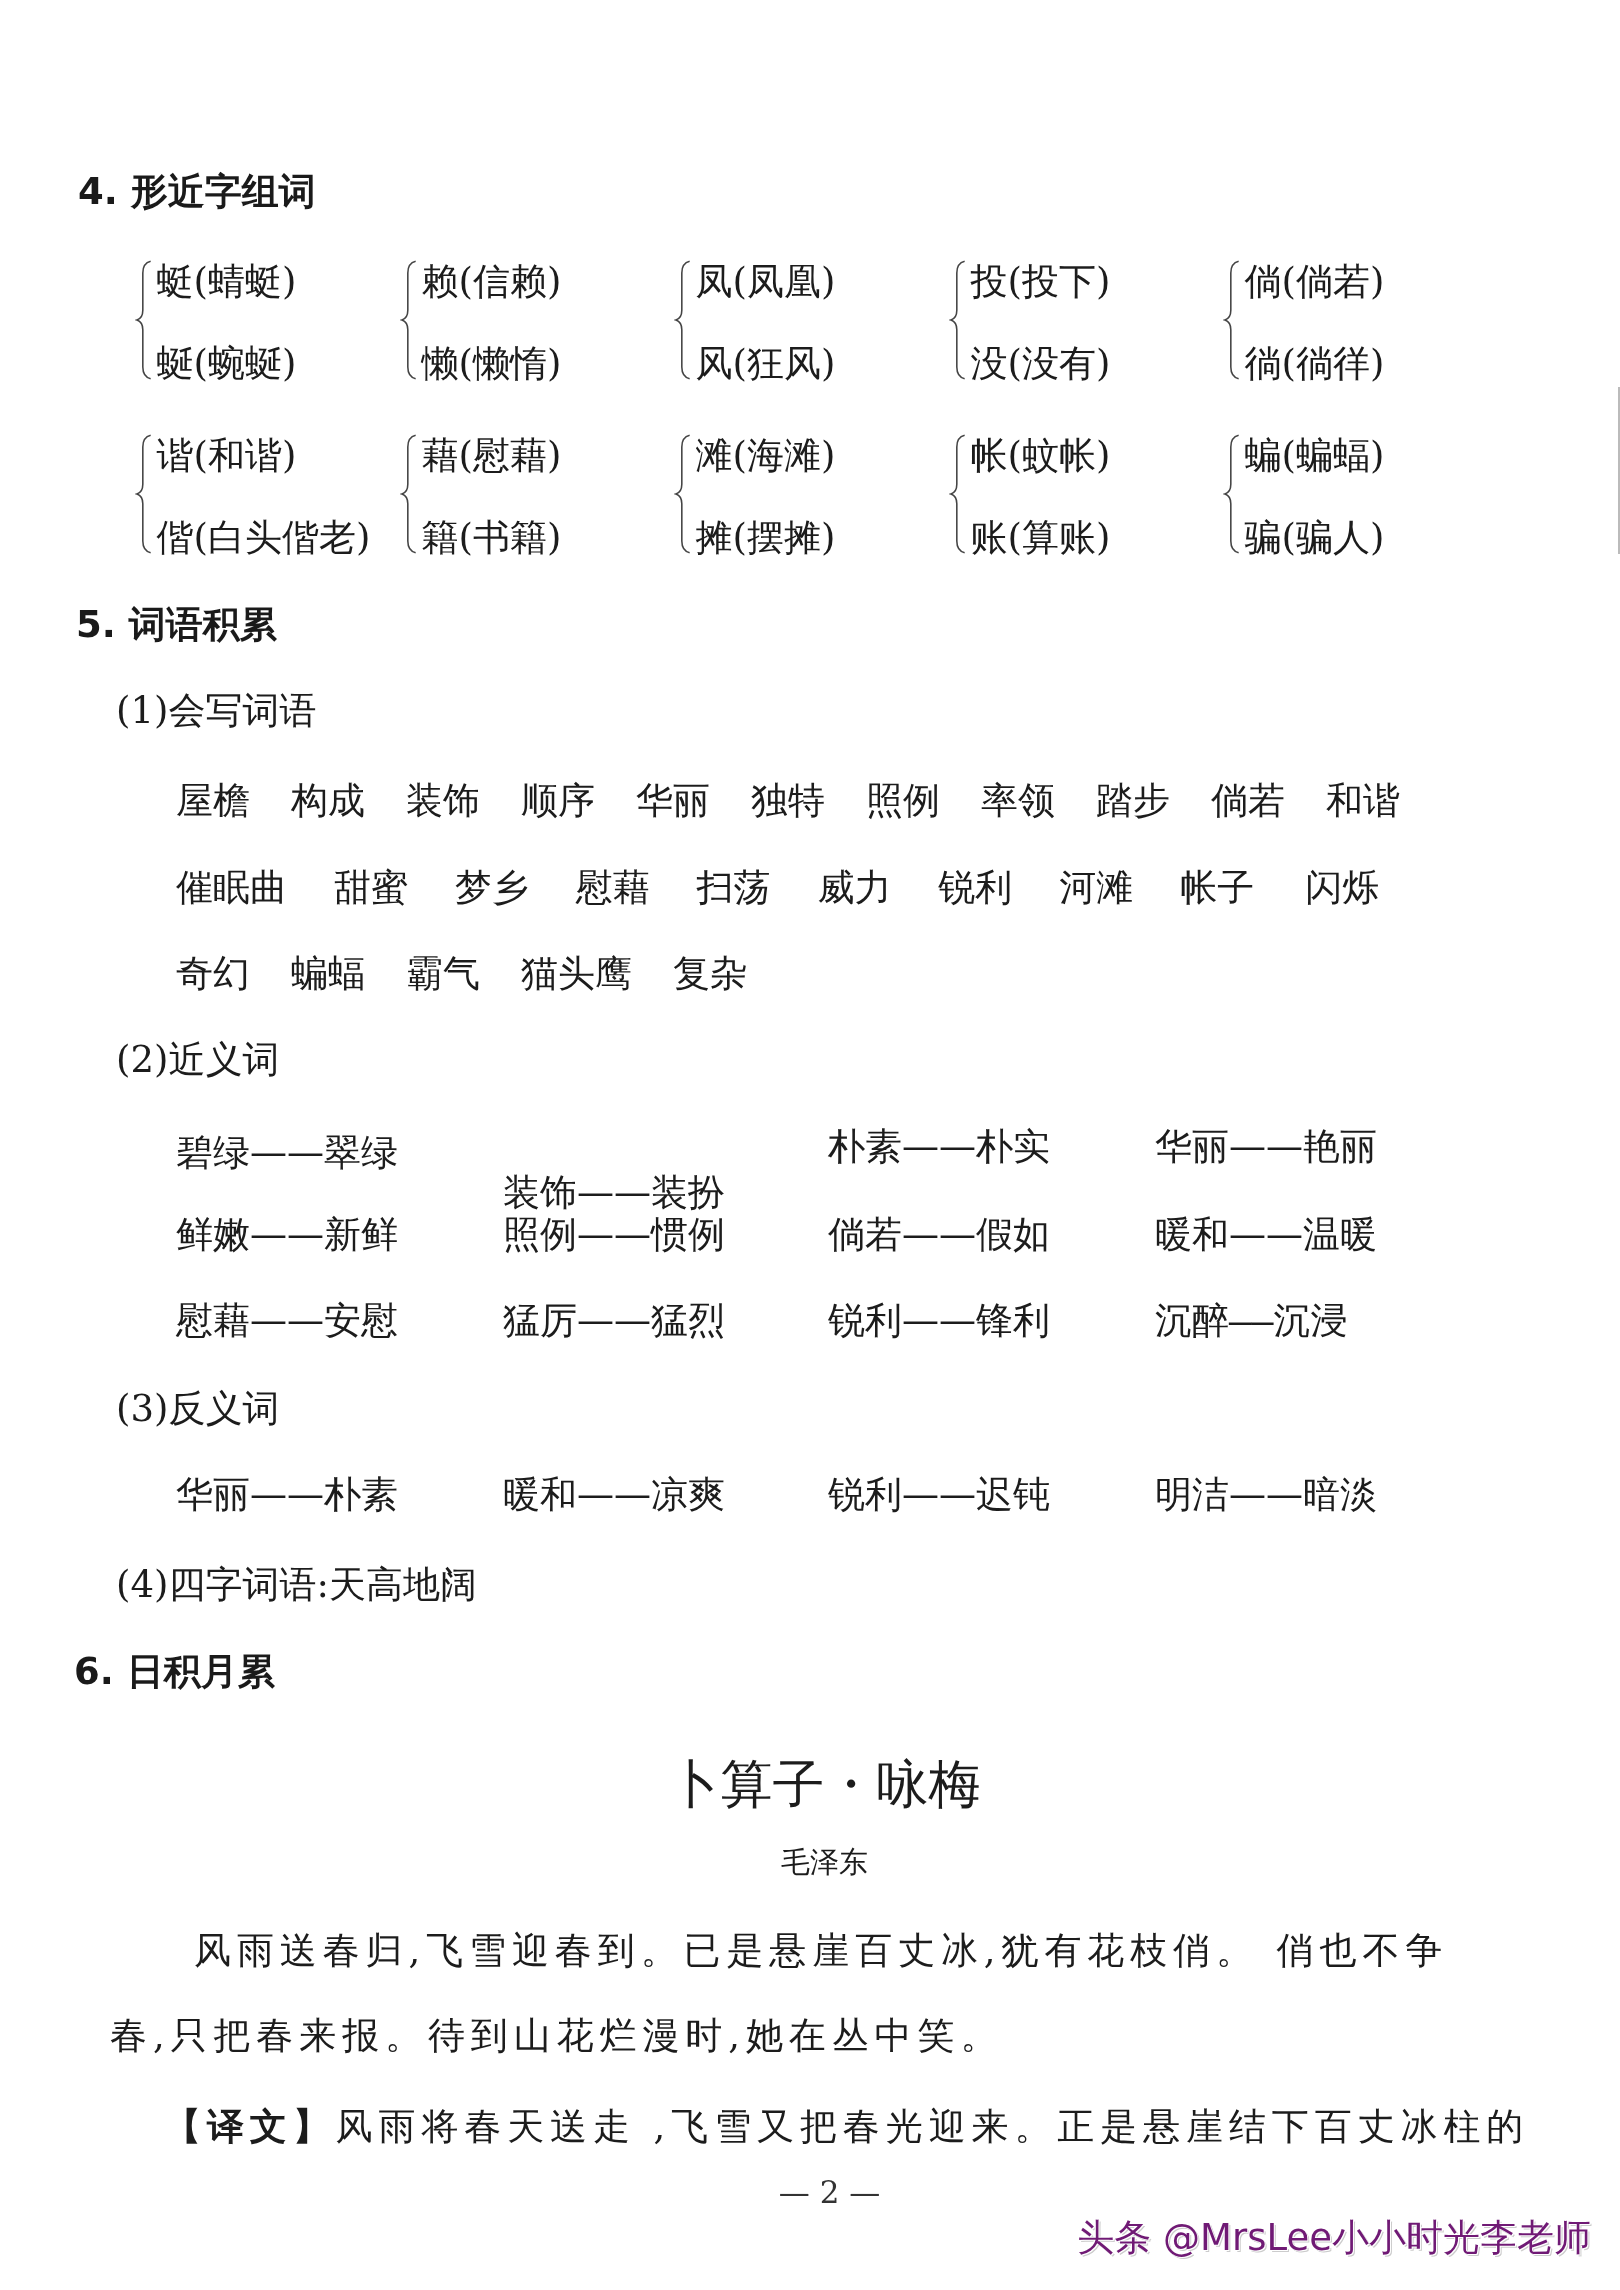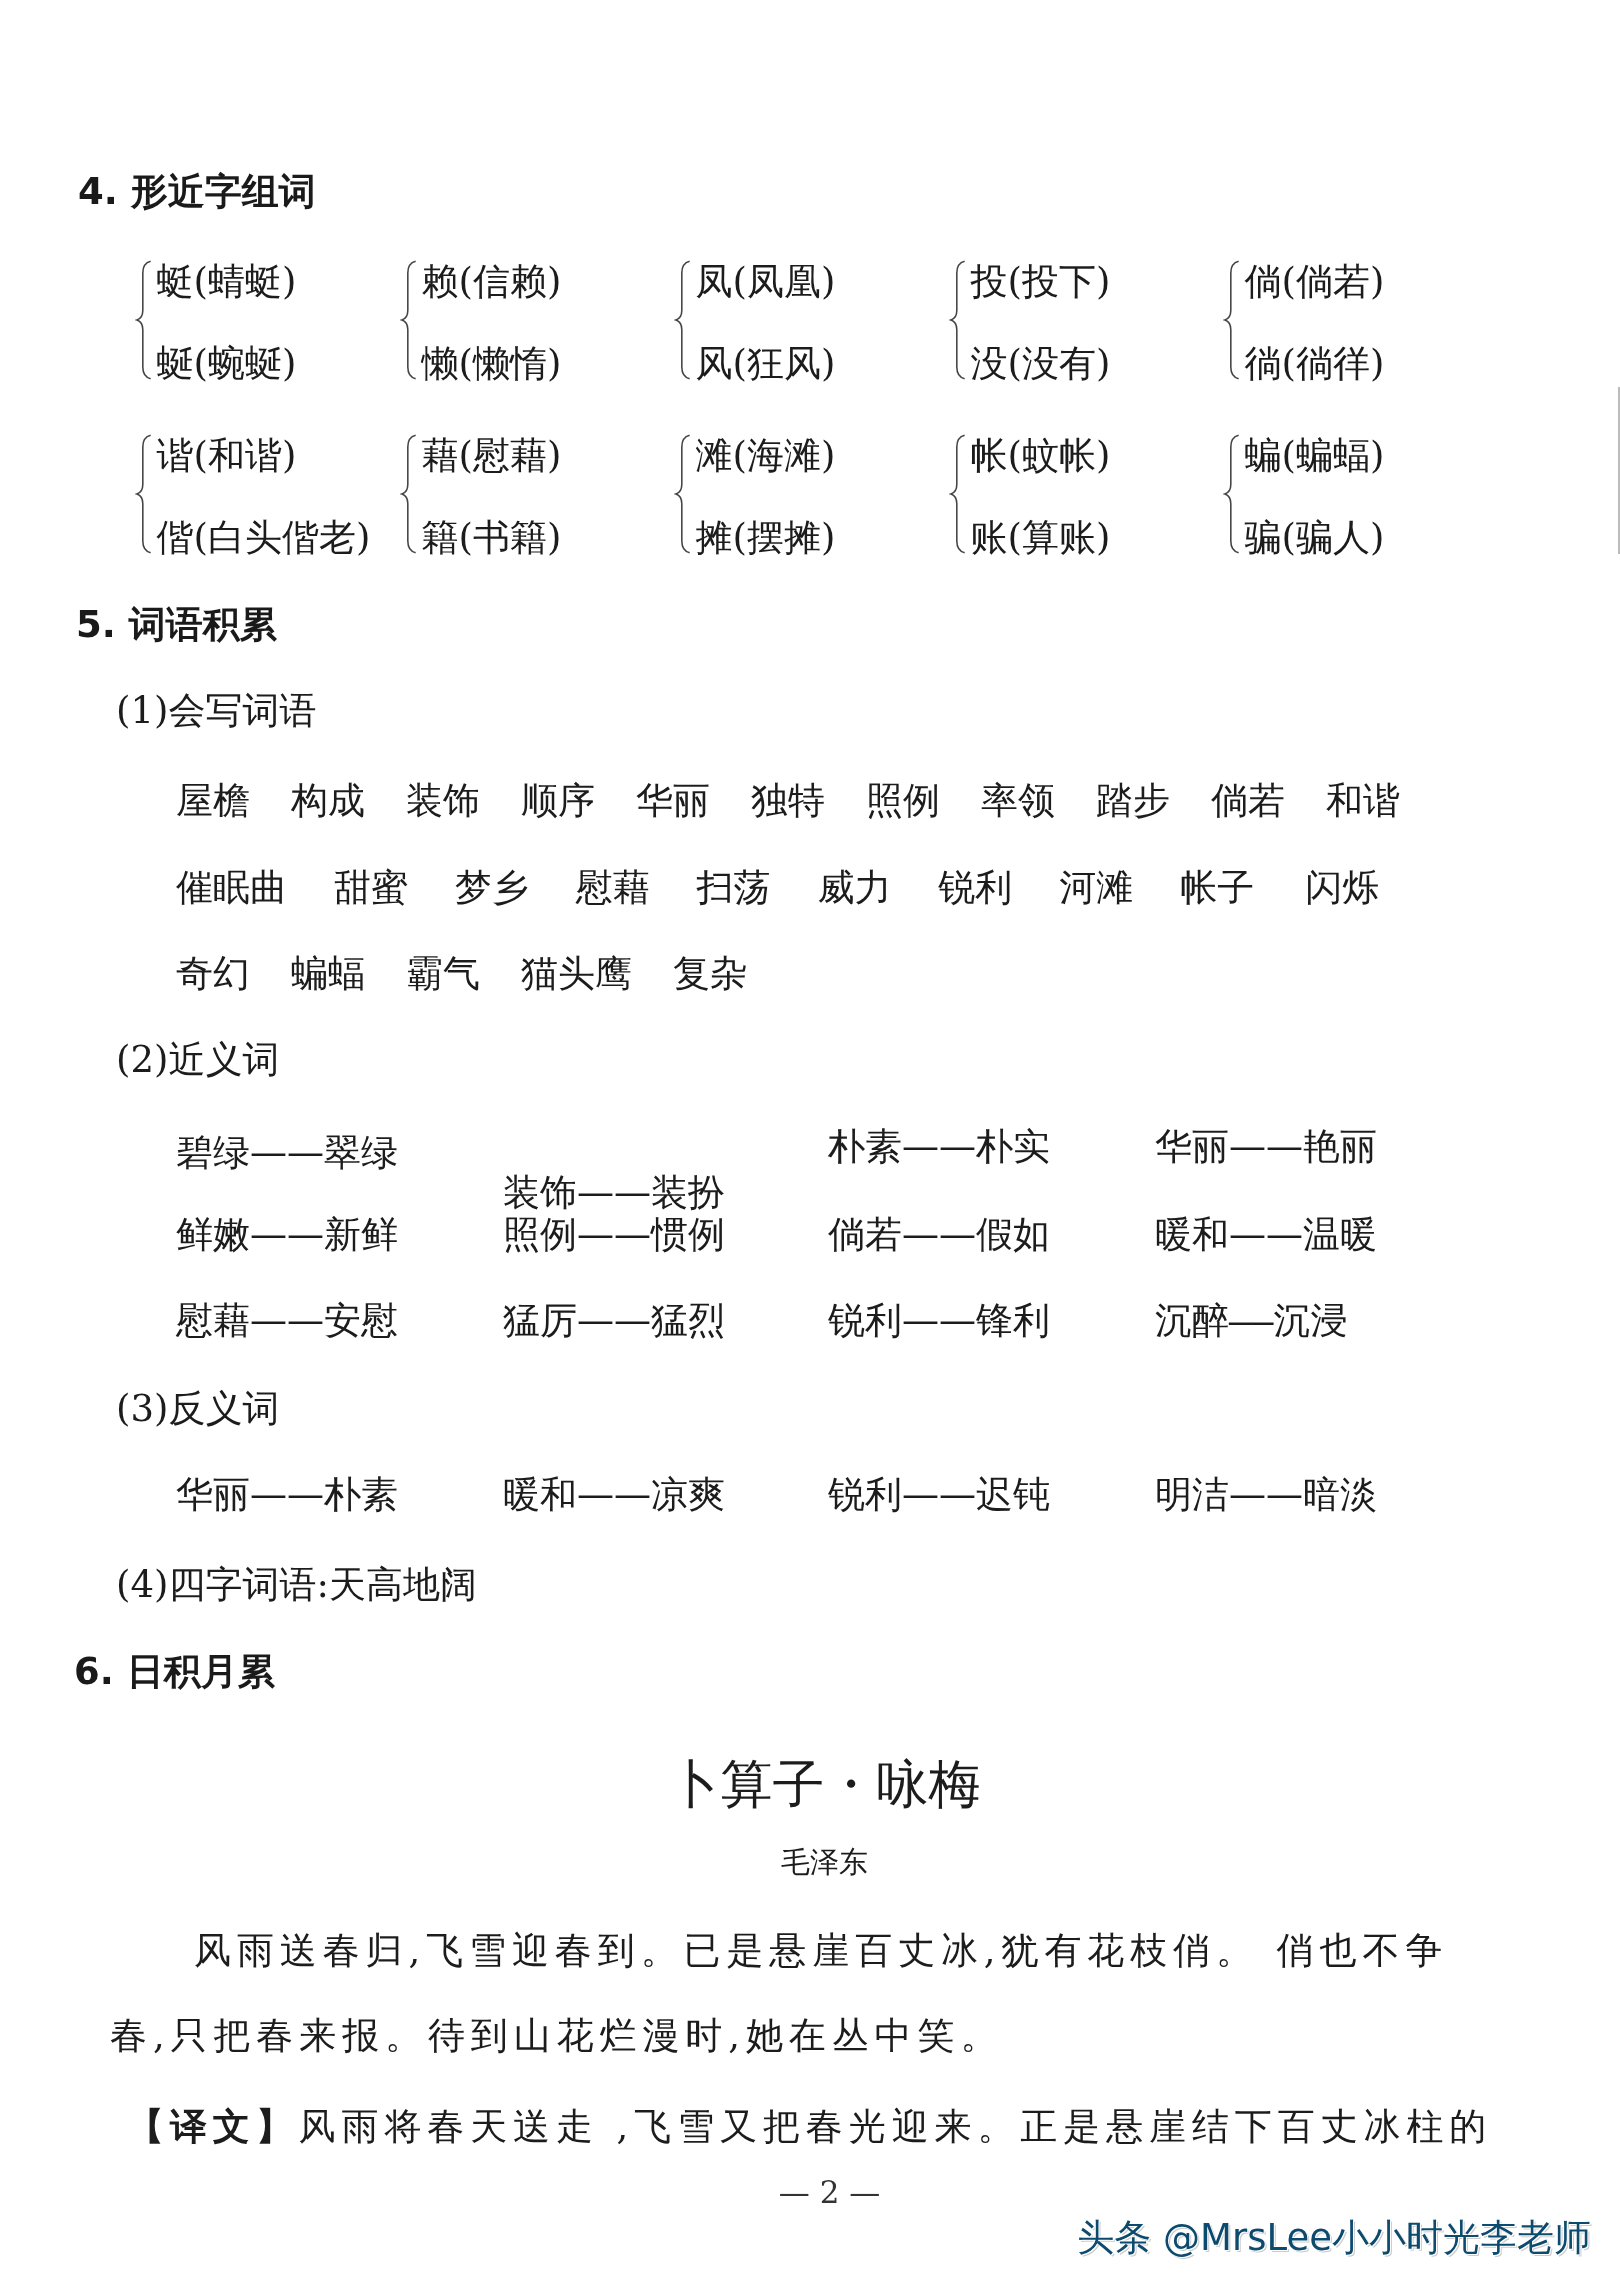--- a/index.html
+++ b/index.html
@@ -12,23 +12,23 @@
   .pair .brace { position:absolute; left:0; top:2px; width:17.6px; height:122px; }
   .pair .line { position:absolute; left:21.6px; font-size:37px; white-space:nowrap; }
   .pair .l1 { top:0; }
   .pair .l2 { top:82px; }
   .words { position:absolute; font-size:37px; white-space:nowrap; }
   .words span { display:inline-block; margin-right:41px; }
   .syn { position:absolute; font-size:37px; white-space:nowrap; }
   .poem-title { font-size:52px; }
   .poem-author { font-size:29px; }
   .poem-line { font-size:37px; letter-spacing:5.9px; }
-  .trans-label { font-family:"DejaVu Sans","Liberation Sans",sans-serif; font-weight:bold; }
+  .trans-label { font-family:"DejaVu Sans","Liberation Sans",sans-serif; font-weight:bold;margin-left:37px; }
   .page-num { font-size:31px; color:#333; }
-  .watermark { font-family:"DejaVu Sans","Liberation Sans",sans-serif; font-size:37px; color:#0c4a6e;
+  .watermark { font-family:"DejaVu Sans","Liberation Sans",sans-serif; font-size:37px; color:#701a75;
                text-shadow: 1px 1px 0 #fff, -1px -1px 0 #fff, 2px 2px 0 #ccc; }
   .edge-bar { position:absolute; left:1618px; top:387px; width:2px; height:167px; background:#bbb; }
 </style>
 </head>
 <body>
 
 <div class="abs h-sec" style="left:78px; top:167px;">4. 形近字组词</div>
 
 <div id="pairs">
     <div class="pair" style="left: 135px; top: 257px;">

